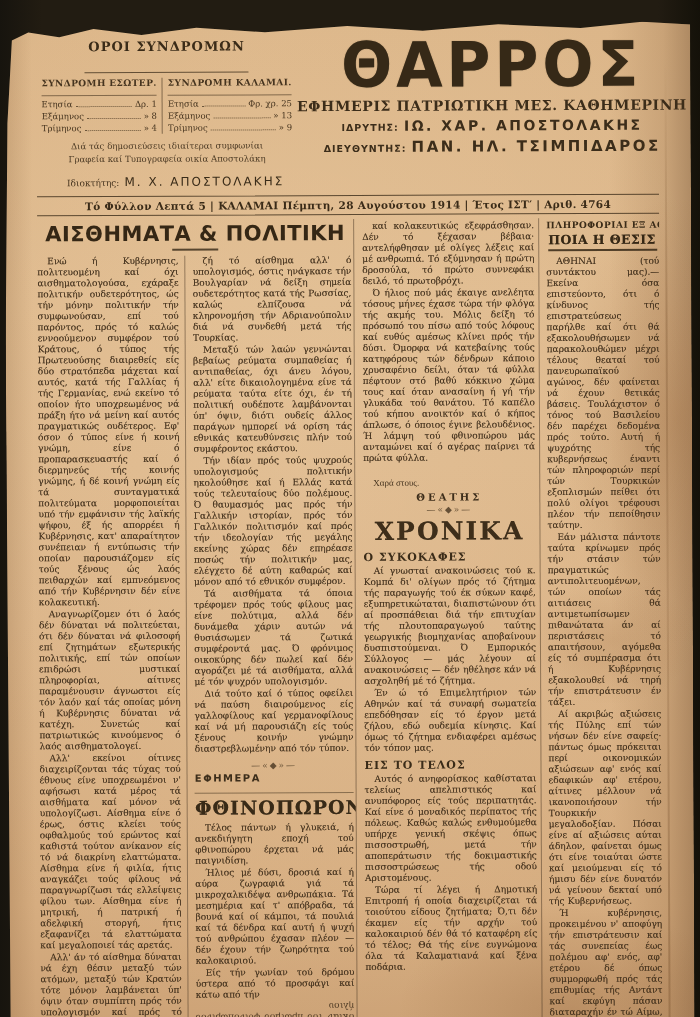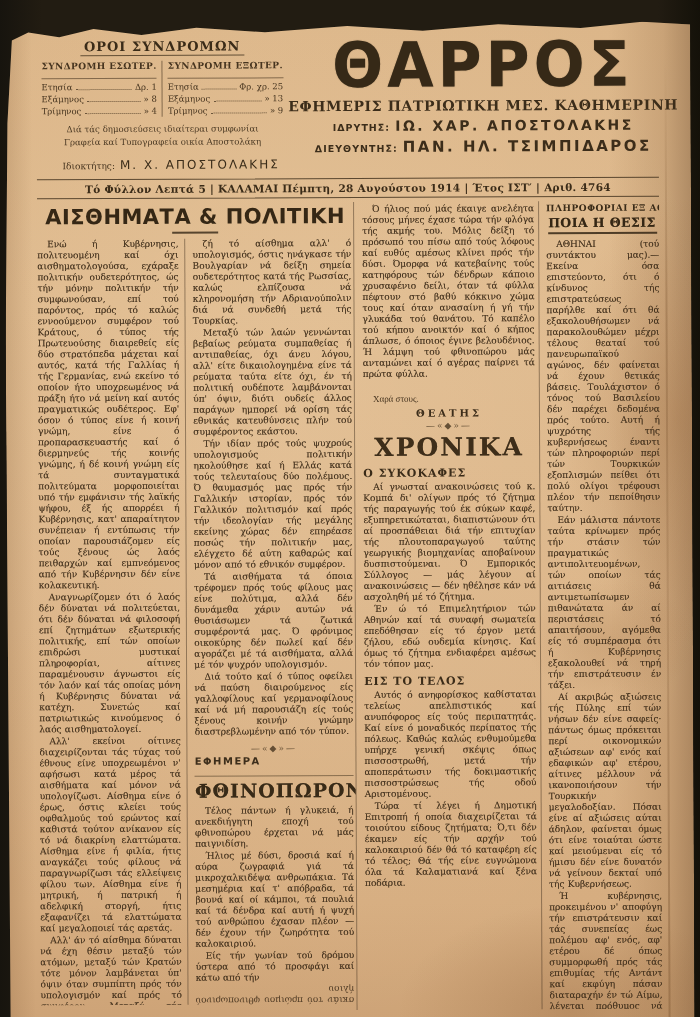--- a/index.html
+++ b/index.html
@@ -23,21 +23,21 @@
     clip-path:polygon(1.1% 1.7%,3.5% 0.9%,8% 1.4%,13% 0.6%,20% 1.2%,28% 0.5%,38% 1.0%,50% 0.4%,61% 0.9%,72% 0.3%,84% 0.7%,93% 0.1%,100% 0.4%,100% 100%,0.3% 100%,0% 32%,0.4% 10%);
   }
   .crease{position:absolute;top:0;bottom:0;right:24px;width:2px;
     background:linear-gradient(180deg,rgba(122,84,48,0) 4%,rgba(122,84,48,.35) 30%,rgba(122,84,48,.18) 60%,rgba(122,84,48,.4) 92%);}
   .content{position:absolute;left:32px;top:12px;width:622px;color:#46341f;}
 
   
   .masthead{display:flex;}
   .mh-left{width:288px;padding-top:4px;}
   .terms-title{text-align:center;font-weight:bold;font-size:13px;letter-spacing:1px;color:#3a2b18;}
-  .terms-title span{display:inline-block;border-bottom:1.5px solid rgba(58,43,24,.75);padding:0 4px 1px;}
+  .terms-title span{display:inline-block;border-bottom:1.5px solid rgba(58,43,24,.75);padding:0 4px 18px;}
   .sub-cols{display:flex;margin-top:5px;font-size:8.5px;}
   .sub-col{flex:1;padding:0 5px;}
   .sub-col + .sub-col{border-left:1px solid rgba(70,52,31,.6);}
   .sub-head{font-weight:bold;font-size:9px;letter-spacing:.4px;border-bottom:1px solid rgba(70,52,31,.6);padding-bottom:7px;margin-bottom:2px;white-space:nowrap;}
   .sub-row{display:flex;align-items:baseline;line-height:12px;white-space:nowrap;}
   .sub-row .dots{flex:1;border-bottom:1px dotted rgba(70,52,31,.75);margin:0 3px 3px;}
   .notice{font-size:8.6px;text-align:center;margin-top:6px;line-height:13px;color:#4c3a24;}
   .owner{margin-top:5px;text-align:center;white-space:nowrap;}
   .owner .lbl{font-size:9px;margin-left:17px;}
   .owner .nm{font-family:"DejaVu Sans",sans-serif;font-weight:normal;font-size:12px;letter-spacing:2px;color:#3a2c19;}
@@ -115,21 +115,21 @@
                 <span class="dots"></span>
                 <span>» 8</span>
               </div>
             <div class="sub-row">
                 <span>Τρίμηνος</span>
                 <span class="dots"></span>
                 <span>» 4</span>
               </div>
           </div>
           <div class="sub-col">
-            <div class="sub-head">ΣΥΝΔΡΟΜΗ ΕΞΩΤΕΡ.</div>
+            <div class="sub-head">ΣΥΝΔΡΟΜΗ ΚΑΛΑΜΑΙ.</div>
             <div class="sub-row">
                 <span>Ετησία</span>
                 <span class="dots"></span>
                 <span>Φρ. χρ. 25</span>
               </div>
             <div class="sub-row">
                 <span>Εξάμηνος</span>
                 <span class="dots"></span>
                 <span>» 13</span>
               </div>
@@ -192,20 +192,21 @@
               <p>Είς τήν γωνίαν τού δρόμου ύστερα από τό προσφάγι καί κάτω από τήν</p>
               <span class="flipline">σκιάν τού πρώιμου φθινοπωρινού ήλιου</span>
               <span class="flipline">καί τού φυλλώματος στή γή δέν χορταί-</span>
 
             </div>
           </div>
         </div>
       </div>
 
       <div class="col col3 bodytext">
+        <p>καί κολακευτικώς εξεφράσθησαν. Δέν τό ξέχασαν βέβαια· αντελήφθησαν μέ ολίγες λέξεις καί μέ ανθρωπιά. Τό εξύμνησαν ή πρώτη δροσούλα, τό πρώτο συννεφάκι δειλό, τό πρωτοβρόχι.</p>
         <p>Ό ήλιος πού μάς έκαιγε ανελέητα τόσους μήνες έχασε τώρα τήν φλόγα τής ακμής του. Μόλις δείξη τό πρόσωπό του πίσω από τούς λόφους καί ευθύς αμέσως κλίνει πρός τήν δύσι. Όμορφα νά κατεβαίνης τούς κατηφόρους τών δένδρων κάποιο χρυσαφένιο δείλι, όταν τά φύλλα πέφτουν στό βαθύ κόκκινο χώμα τους καί όταν ανασαίνη ή γή τήν γλυκάδα τού θανάτου. Τό καπέλο τού κήπου ανοικτόν καί ό κήπος άπλωσε, ό όποιος έγινε βελουδένιος. Ή λάμψη τού φθινοπώρου μάς ανταμώνει καί ό αγέρας παίρνει τά πρώτα φύλλα.</p>
         <div class="closing-line">Χαρά στους.</div>
         <div class="signature">ΘΕΑΤΗΣ</div>
         <div class="ornament">—«◆»—</div>
         <div class="chronika-head">ΧΡΟΝΙΚΑ</div>
         <div class="subhead">Ο ΣΥΚΟΚΑΦΕΣ</div>
         <p>Αί γνωσταί ανακοινώσεις τού κ. Κομπά δι' ολίγων πρός τό ζήτημα τής παραγωγής τού έκ σύκων καφέ, εξυπηρετικώταται, διαπιστώνουν ότι αί προσπάθειαι διά τήν επιτυχίαν τής πλουτοπαραγωγού ταύτης γεωργικής βιομηχανίας αποβαίνουν δυσπιστούμεναι. Ό Εμπορικός Σύλλογος — μάς λέγουν αί ανακοινώσεις — δέν ηθέλησε κάν νά ασχοληθή μέ τό ζήτημα.</p>
         <p>Έν ώ τό Επιμελητήριον τών Αθηνών καί τά συναφή σωματεία επεδόθησαν είς τό έργον μετά ζήλου, εδώ ουδεμία κίνησις. Καί όμως τό ζήτημα ενδιαφέρει αμέσως τόν τόπον μας.</p>
         <div class="subhead">ΕΙΣ ΤΟ ΤΕΛΟΣ</div>
         <p>Αυτός ό ανηφορίσκος καθίσταται τελείως απελπιστικός καί ανυπόφορος είς τούς περιπατητάς. Καί είνε ό μοναδικός περίπατος τής πόλεως. Καθώς καλώς ενθυμούμεθα υπήρχε γενική σκέψις όπως πισσοστρωθή, μετά τήν αποπεράτωσιν τής δοκιμαστικής πισσοστρώσεως τής οδού Αριστομένους.</p>

